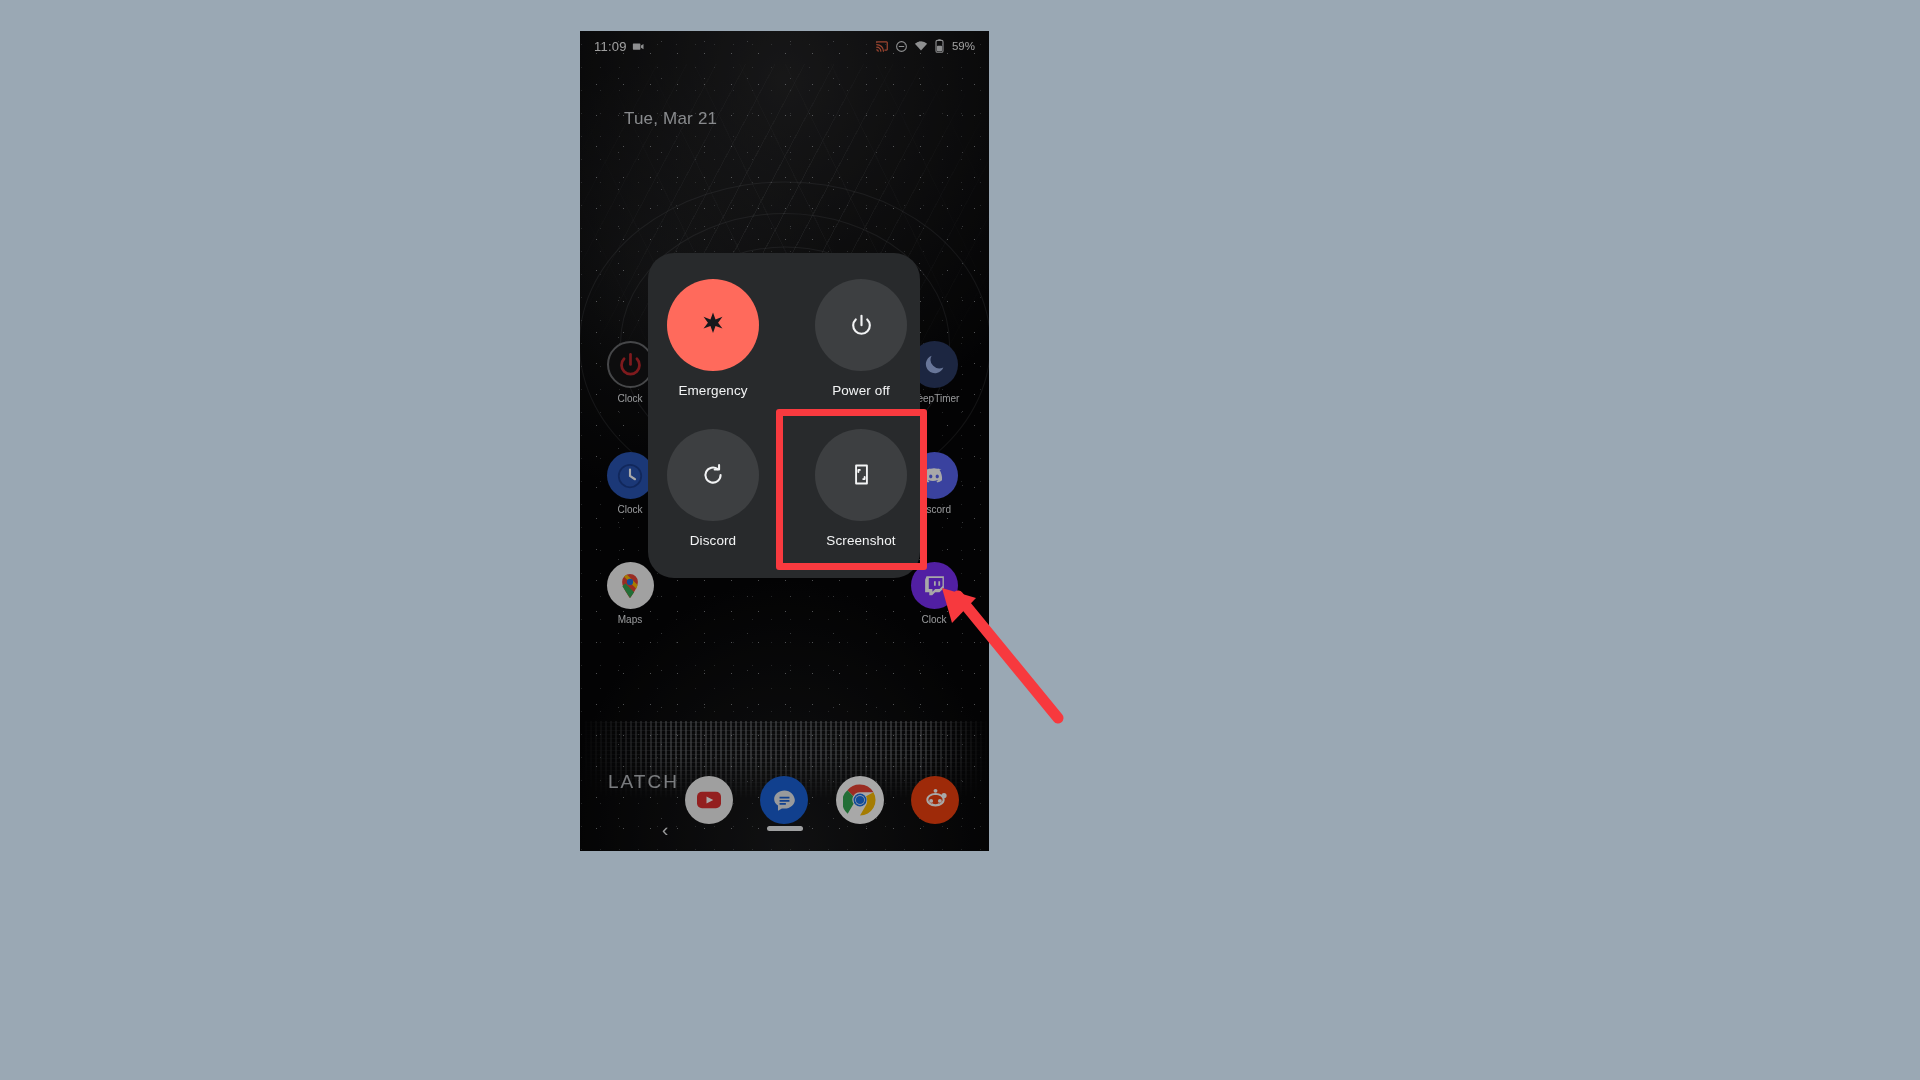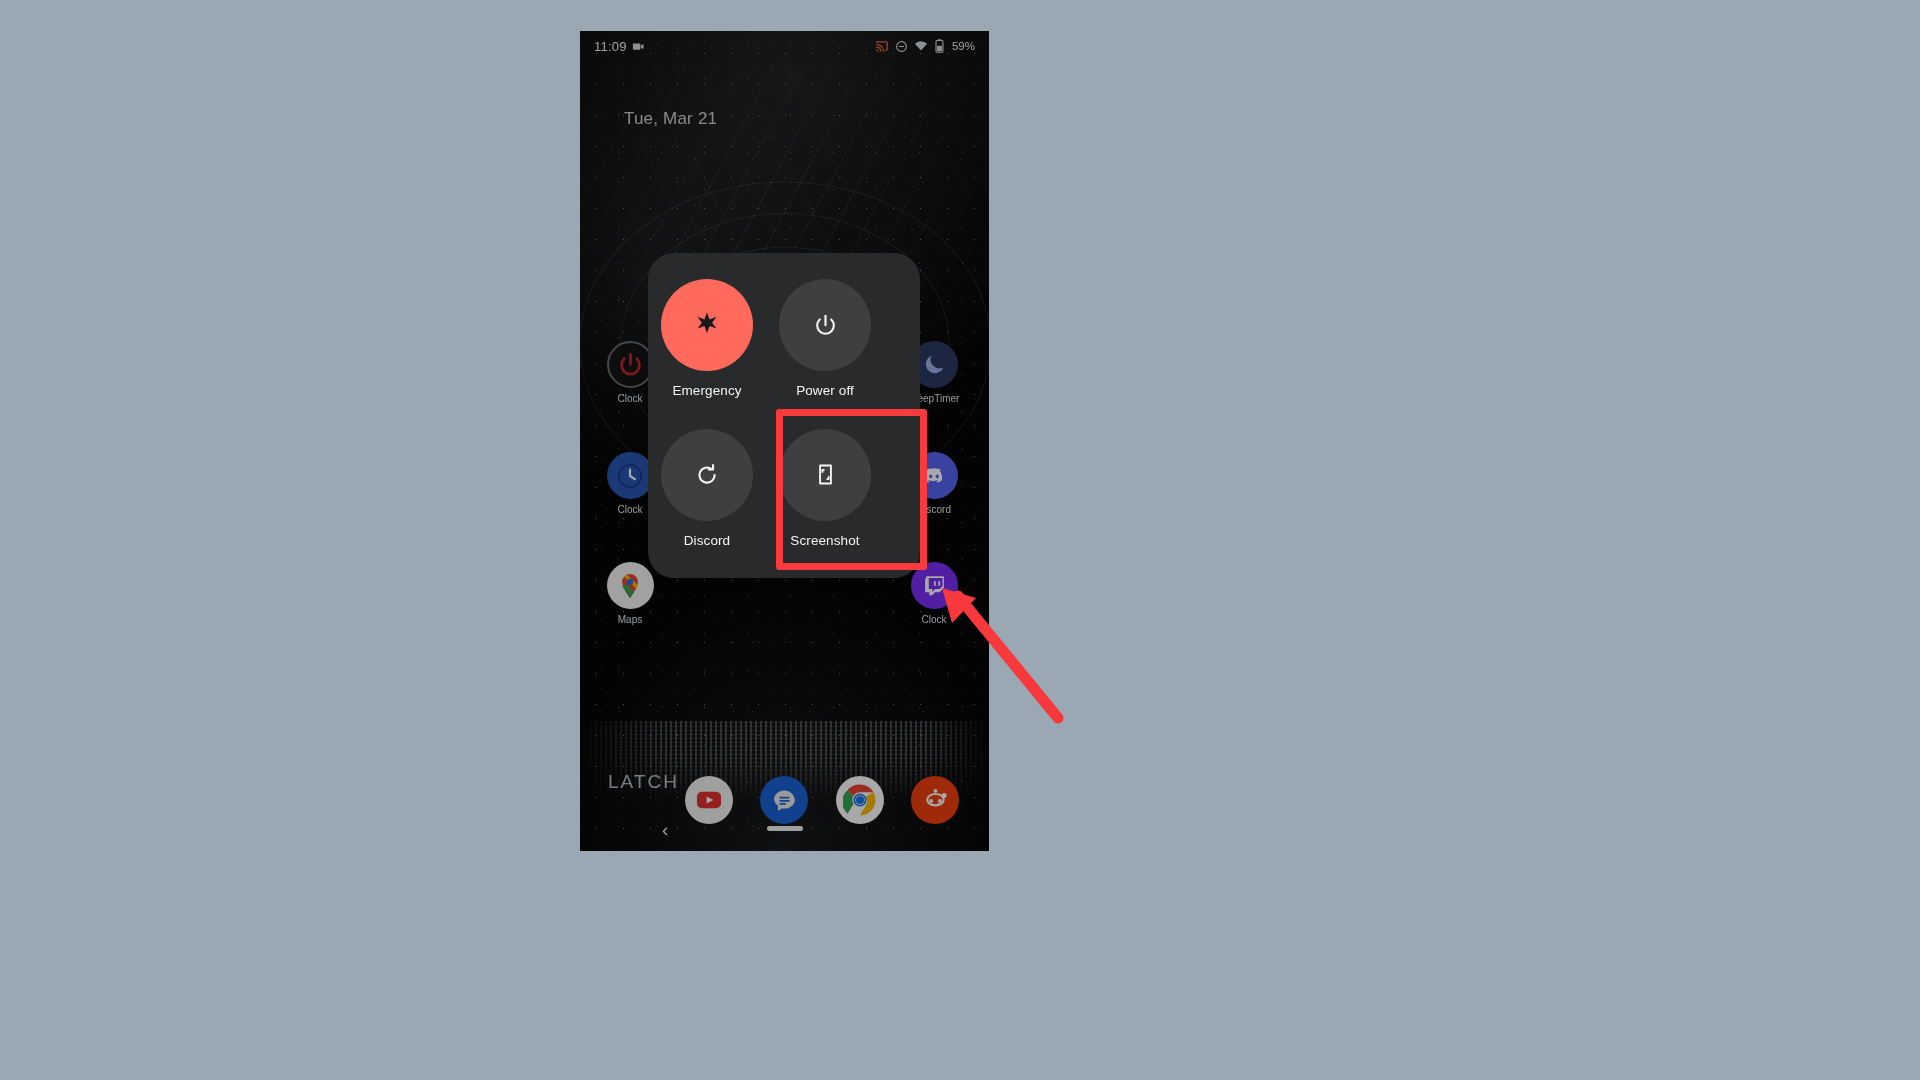--- a/index.html
+++ b/index.html
@@ -121,21 +121,21 @@
 
   
   #powerdlg {
     position:absolute; left:68px; top:222px;
     width:272px; height:325px;
     background:#282a2c; border-radius:26px;
     z-index:8;
     display:flex; flex-direction:column;
     padding:26px 0 0;
   }
-  .pd-row { display:flex; justify-content:flex-start; flex:1; }
+  .pd-row { display:flex; justify-content:space-between; flex:1;margin-left:6px; }
   .pd-item { width:118px; text-align:center; }
   .pd-btn {
     width:92px; height:92px; border-radius:50%;
     margin:0 auto 12px;
     display:flex; align-items:center; justify-content:center;
   }
   .pd-btn.grey { background:#3d3f41; }
   .pd-lbl { font-size:13.5px; color:#f3f4f5; letter-spacing:.1px; }
 
   

